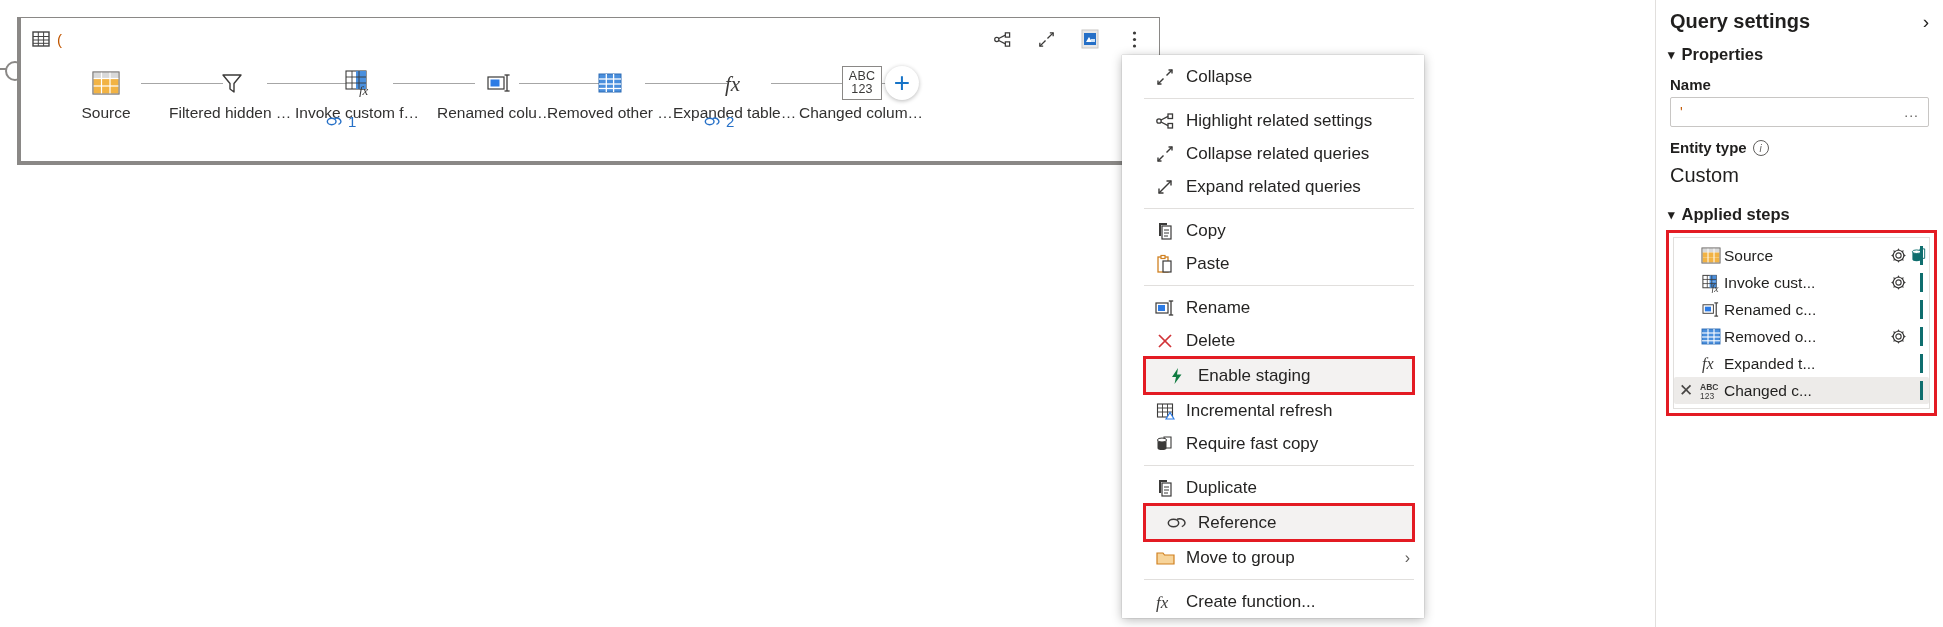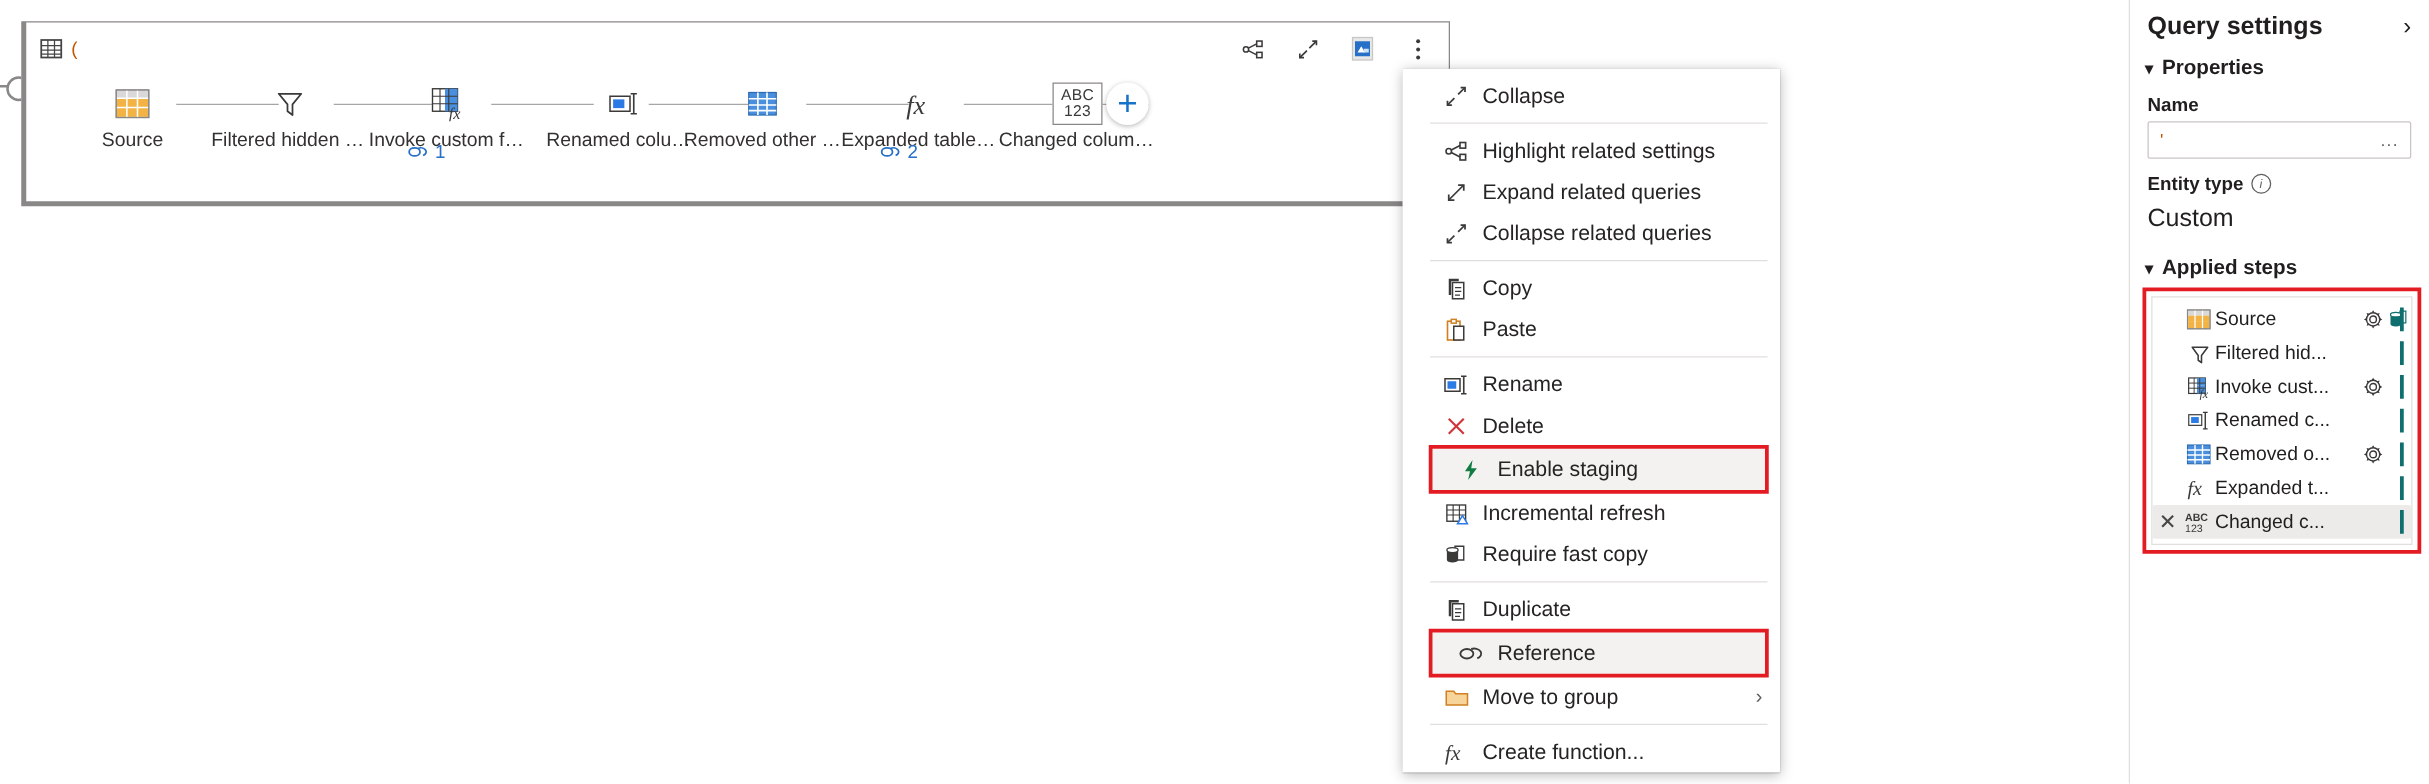--- a/index.html
+++ b/index.html
@@ -100,39 +100,39 @@
   
   .hl-red {
     outline: 3px solid #e31b23;
     background: #f3f2f1;
     z-index: 5;
     margin: 2px 12px;
   }
 
   
   .right-panel {
-    position: absolute; right: 0; top: 0; width: 240px; height: 627px;
+    position: absolute; right: 0; top: 0; width: 288px; height: 627px;
     background: #fff; border-left: 1px solid #e1dfdd;
     box-sizing: border-box;
   }
   .qs-header {
     display: flex; align-items: center; justify-content: space-between;
     padding: 10px 14px 0 14px;
   }
   .qs-title { font-size: 20px; font-weight: bold; color: #201f1e; }
   .qs-chevron { color: #201f1e; font-size: 19px; }
   .section-head {
     display: flex; align-items: center; gap: 7px;
     padding: 12px 14px 0 12px;
     font-size: 16.5px; font-weight: bold; color: #201f1e;
   }
   .chev-small { font-size: 13px; color: #201f1e; }
   .field-label {
     padding: 12px 6px 4px 14px; font-size: 15px; font-weight: bold; color: #201f1e;
-    display: flex; align-items: flex-start; gap: 6px;
+    display: flex; align-items: flex-end; gap: 6px;
   }
   .name-input {
     margin: 0 14px; height: 30px; border: 1px solid #c8c6c4; border-radius: 2px;
     display: flex; align-items: center; justify-content: space-between;
     padding: 0 9px; background: #fff; box-sizing: border-box;
   }
   .name-input .nval { font-size: 14px; color: #c05600; }
   .name-input .nellipsis { font-size: 14px; color: #605e5c; letter-spacing: 1px; }
   .entity-value { padding: 4px 14px 0 14px; font-size: 20px; color: #201f1e; }
   .info-circle {
@@ -374,38 +374,38 @@
           <line x1="6" y1="9" x2="13" y2="5.4" stroke="#3b3a39" stroke-width="1.3"></line>
           <line x1="6" y1="11" x2="13" y2="14.6" stroke="#3b3a39" stroke-width="1.3"></line>
         </svg>
       </span>
       <span class="ci-label">Highlight related settings</span>
     </div>
 
     <div class="ctx-item">
       <span class="ci-icon">
         <svg width="20" height="20" viewBox="0 0 20 20">
-          <path d="M4 16 L16 4" stroke="#3b3a39" stroke-width="1.4" fill="none"></path>
-          <path d="M4 11.5 L4 16 L8.5 16" stroke="#3b3a39" stroke-width="1.4" fill="none"></path>
-          <path d="M16 8.5 L16 4 L11.5 4" stroke="#3b3a39" stroke-width="1.4" fill="none"></path>
-        </svg>
-      </span>
-      <span class="ci-label">Expand related queries</span>
-    </div>
-
-    <div class="ctx-item">
-      <span class="ci-icon">
-        <svg width="20" height="20" viewBox="0 0 20 20">
           <path d="M3 17 L8.5 11.5" stroke="#3b3a39" stroke-width="1.4" fill="none"></path>
           <path d="M3 13.5 L3 17 L6.5 17" stroke="#3b3a39" stroke-width="1.4" fill="none"></path>
           <path d="M17 3 L11.5 8.5" stroke="#3b3a39" stroke-width="1.4" fill="none"></path>
           <path d="M17 6.5 L17 3 L13.5 3" stroke="#3b3a39" stroke-width="1.4" fill="none"></path>
         </svg>
       </span>
       <span class="ci-label">Collapse related queries</span>
+    </div>
+
+    <div class="ctx-item">
+      <span class="ci-icon">
+        <svg width="20" height="20" viewBox="0 0 20 20">
+          <path d="M4 16 L16 4" stroke="#3b3a39" stroke-width="1.4" fill="none"></path>
+          <path d="M4 11.5 L4 16 L8.5 16" stroke="#3b3a39" stroke-width="1.4" fill="none"></path>
+          <path d="M16 8.5 L16 4 L11.5 4" stroke="#3b3a39" stroke-width="1.4" fill="none"></path>
+        </svg>
+      </span>
+      <span class="ci-label">Expand related queries</span>
     </div>
 
     <div class="ctx-sep"></div>
 
     <div class="ctx-item">
       <span class="ci-icon">
         <svg width="20" height="20" viewBox="0 0 20 20">
           <path d="M4 2 L4 15 L6 15 L6 4 L12 4 L12 2 Z" fill="#3b3a39"></path>
           <rect x="7" y="5" width="9" height="13" fill="#fff" stroke="#3b3a39" stroke-width="1.2"></rect>
           <line x1="9" y1="9" x2="14" y2="9" stroke="#3b3a39" stroke-width="1"></line>
@@ -593,31 +593,20 @@
           <span class="sdb">
             <svg width="16" height="17" viewBox="0 0 16 18">
               <path d="M9 2 L14 2 L14 12 L9 12 Z" fill="#fff" stroke="#0f6e6e" stroke-width="1"></path>
               <path d="M1 5 L1 13 A4 1.8 0 0 0 10 13 L10 5 Z" fill="#0f6e6e"></path>
               <ellipse cx="5.5" cy="5" rx="4.5" ry="1.9" fill="#fff" stroke="#0f6e6e" stroke-width="1"></ellipse>
             </svg>
           </span>
           <span class="step-bar"></span>
         </div>
 
-        <div class="step-row">
-          <span class="sicon">
-            <svg width="19" height="19" viewBox="0 0 20 20">
-              <path d="M4 5 L17 5 L11.8 12 L11.8 18 L9 16 L9 12 Z" fill="#fff" stroke="#3b3a39" stroke-width="1.3" stroke-linejoin="round"></path>
-            </svg>
-          </span>
-          <span class="slabel">Filtered hid...</span>
-          <span class="sgear"></span>
-          <span class="sdb"></span>
-          <span class="step-bar"></span>
-        </div>
 
         <div class="step-row">
           <span class="sicon">
             <svg width="21" height="20" viewBox="0 0 22 20">
               <rect x="2" y="2" width="14" height="13" fill="#fff" stroke="#3b3a39" stroke-width="1"></rect>
               <rect x="9" y="2" width="7" height="6.5" fill="#4a8fdd"></rect>
               <rect x="9" y="8.5" width="7" height="6.5" fill="#4a8fdd"></rect>
               <line x1="2" y1="6.3" x2="16" y2="6.3" stroke="#3b3a39" stroke-width="0.8"></line>
               <line x1="2" y1="10.6" x2="16" y2="10.6" stroke="#3b3a39" stroke-width="0.8"></line>
               <line x1="6.6" y1="2" x2="6.6" y2="15" stroke="#3b3a39" stroke-width="0.8"></line>

